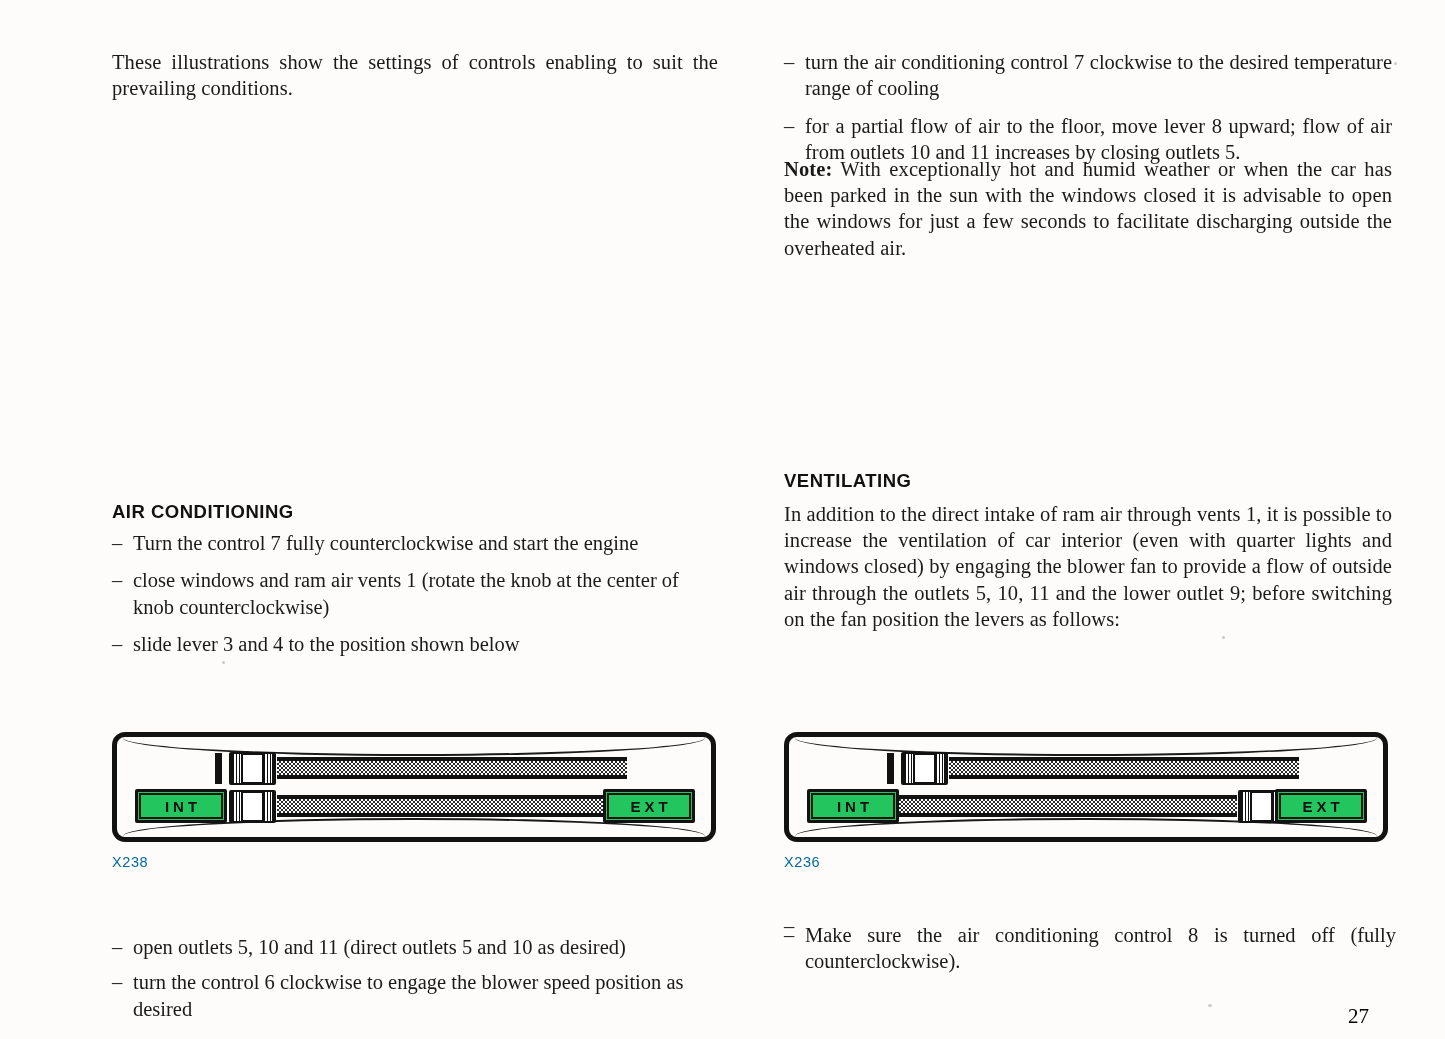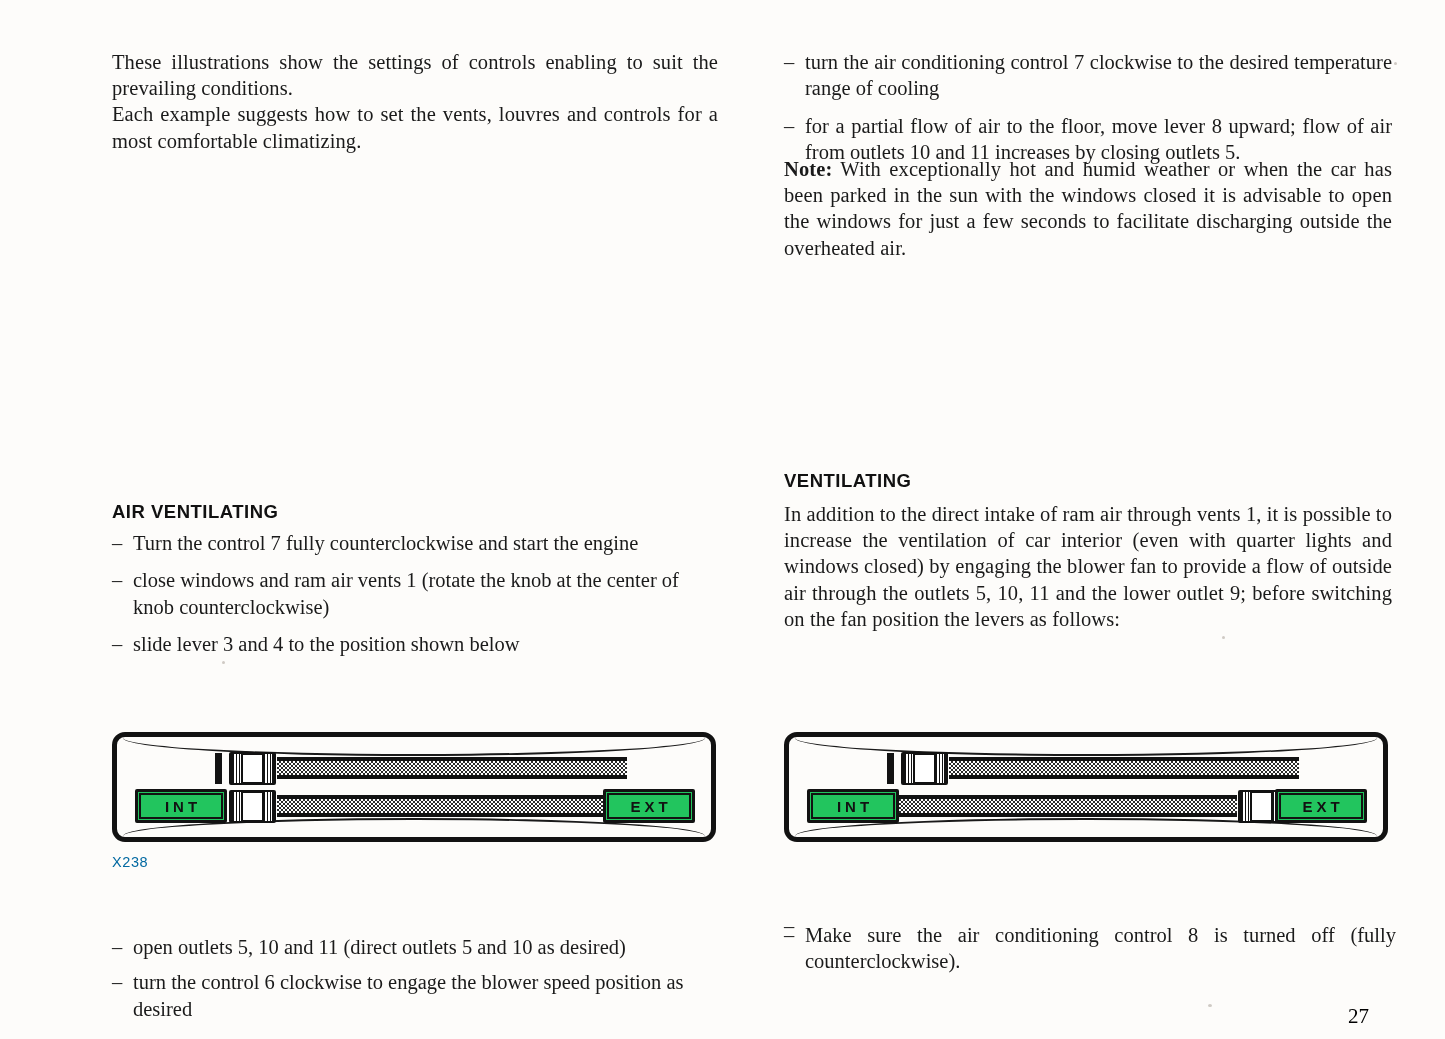--- a/index.html
+++ b/index.html
@@ -225,24 +225,23 @@
 </style>
 </head>
 <body>
 
 <div class="page">
 
   <div class="col col-left">
 
     <div id="intro-block">
       <div class="para just">These illustrations show the settings of controls enabling to suit the prevailing conditions.</div>
-      <div class="para just">Each example suggests how to set the vents, louvres and controls for a most comfortable climatizing.</div>
     </div>
 
-    <div id="ac-heading" class="heading">AIR VENTILATING</div>
+    <div id="ac-heading" class="heading">AIR CONDITIONING</div>
 
     <ul id="ac-list" class="blist">
       <li>
         <span class="dash">–</span>
         <span>Turn the control 7 fully counterclockwise and start the engine</span>
       </li>
       <li>
         <span class="dash">–</span>
         <span>close windows and ram air vents 1 (rotate the knob at the center of knob counterclockwise)</span>
       </li>
@@ -321,20 +320,21 @@
         <div class="knob knob-upper" style="left:112px;"></div>
         <div class="knob knob-lower" style="right:98px;"></div>
 
         <div class="plaque plaque-int">
           <span class="inner">INT</span>
         </div>
         <div class="plaque plaque-ext">
           <span class="inner">EXT</span>
         </div>
       </div>
+      <div class="fig-caption">X236</div>
     </div>
 
     <ul id="vent-list" class="blist just tight">
       <li>
         <span class="dash">–</span>
       </li>
       <li>
         <span class="dash">–</span>
         <span>Make sure the air conditioning control 8 is turned off (fully counterclockwise).</span>
       </li>

